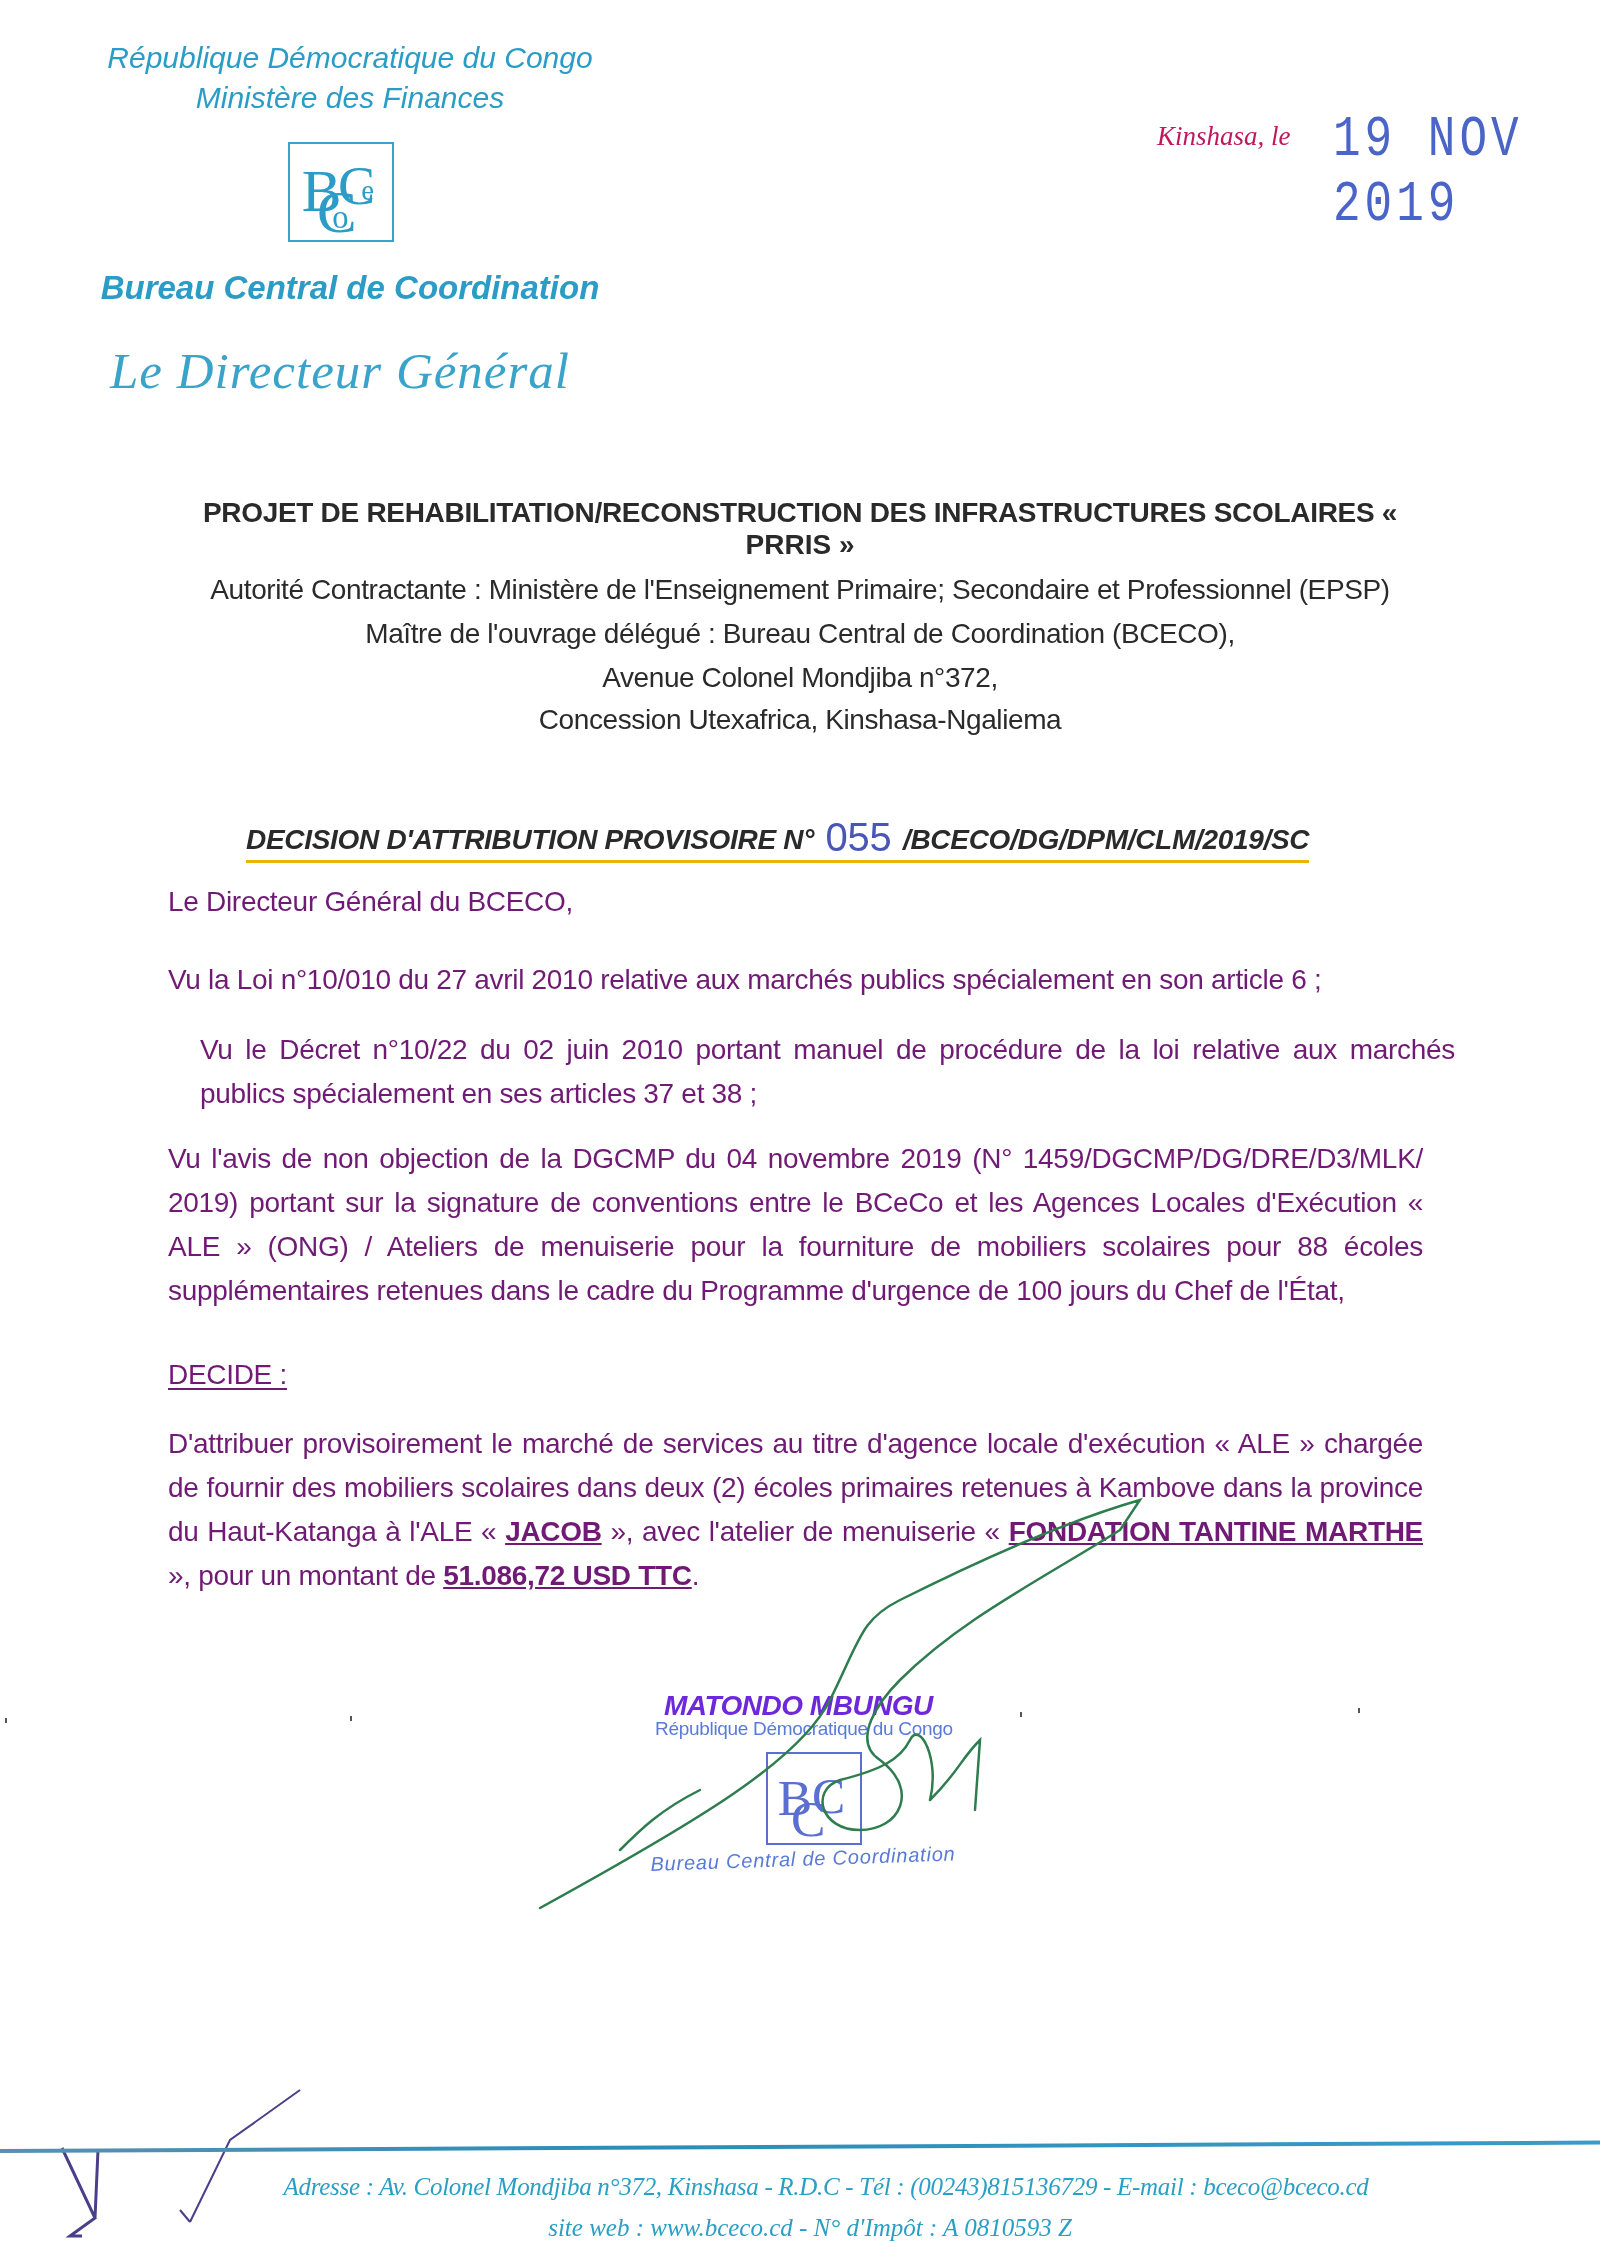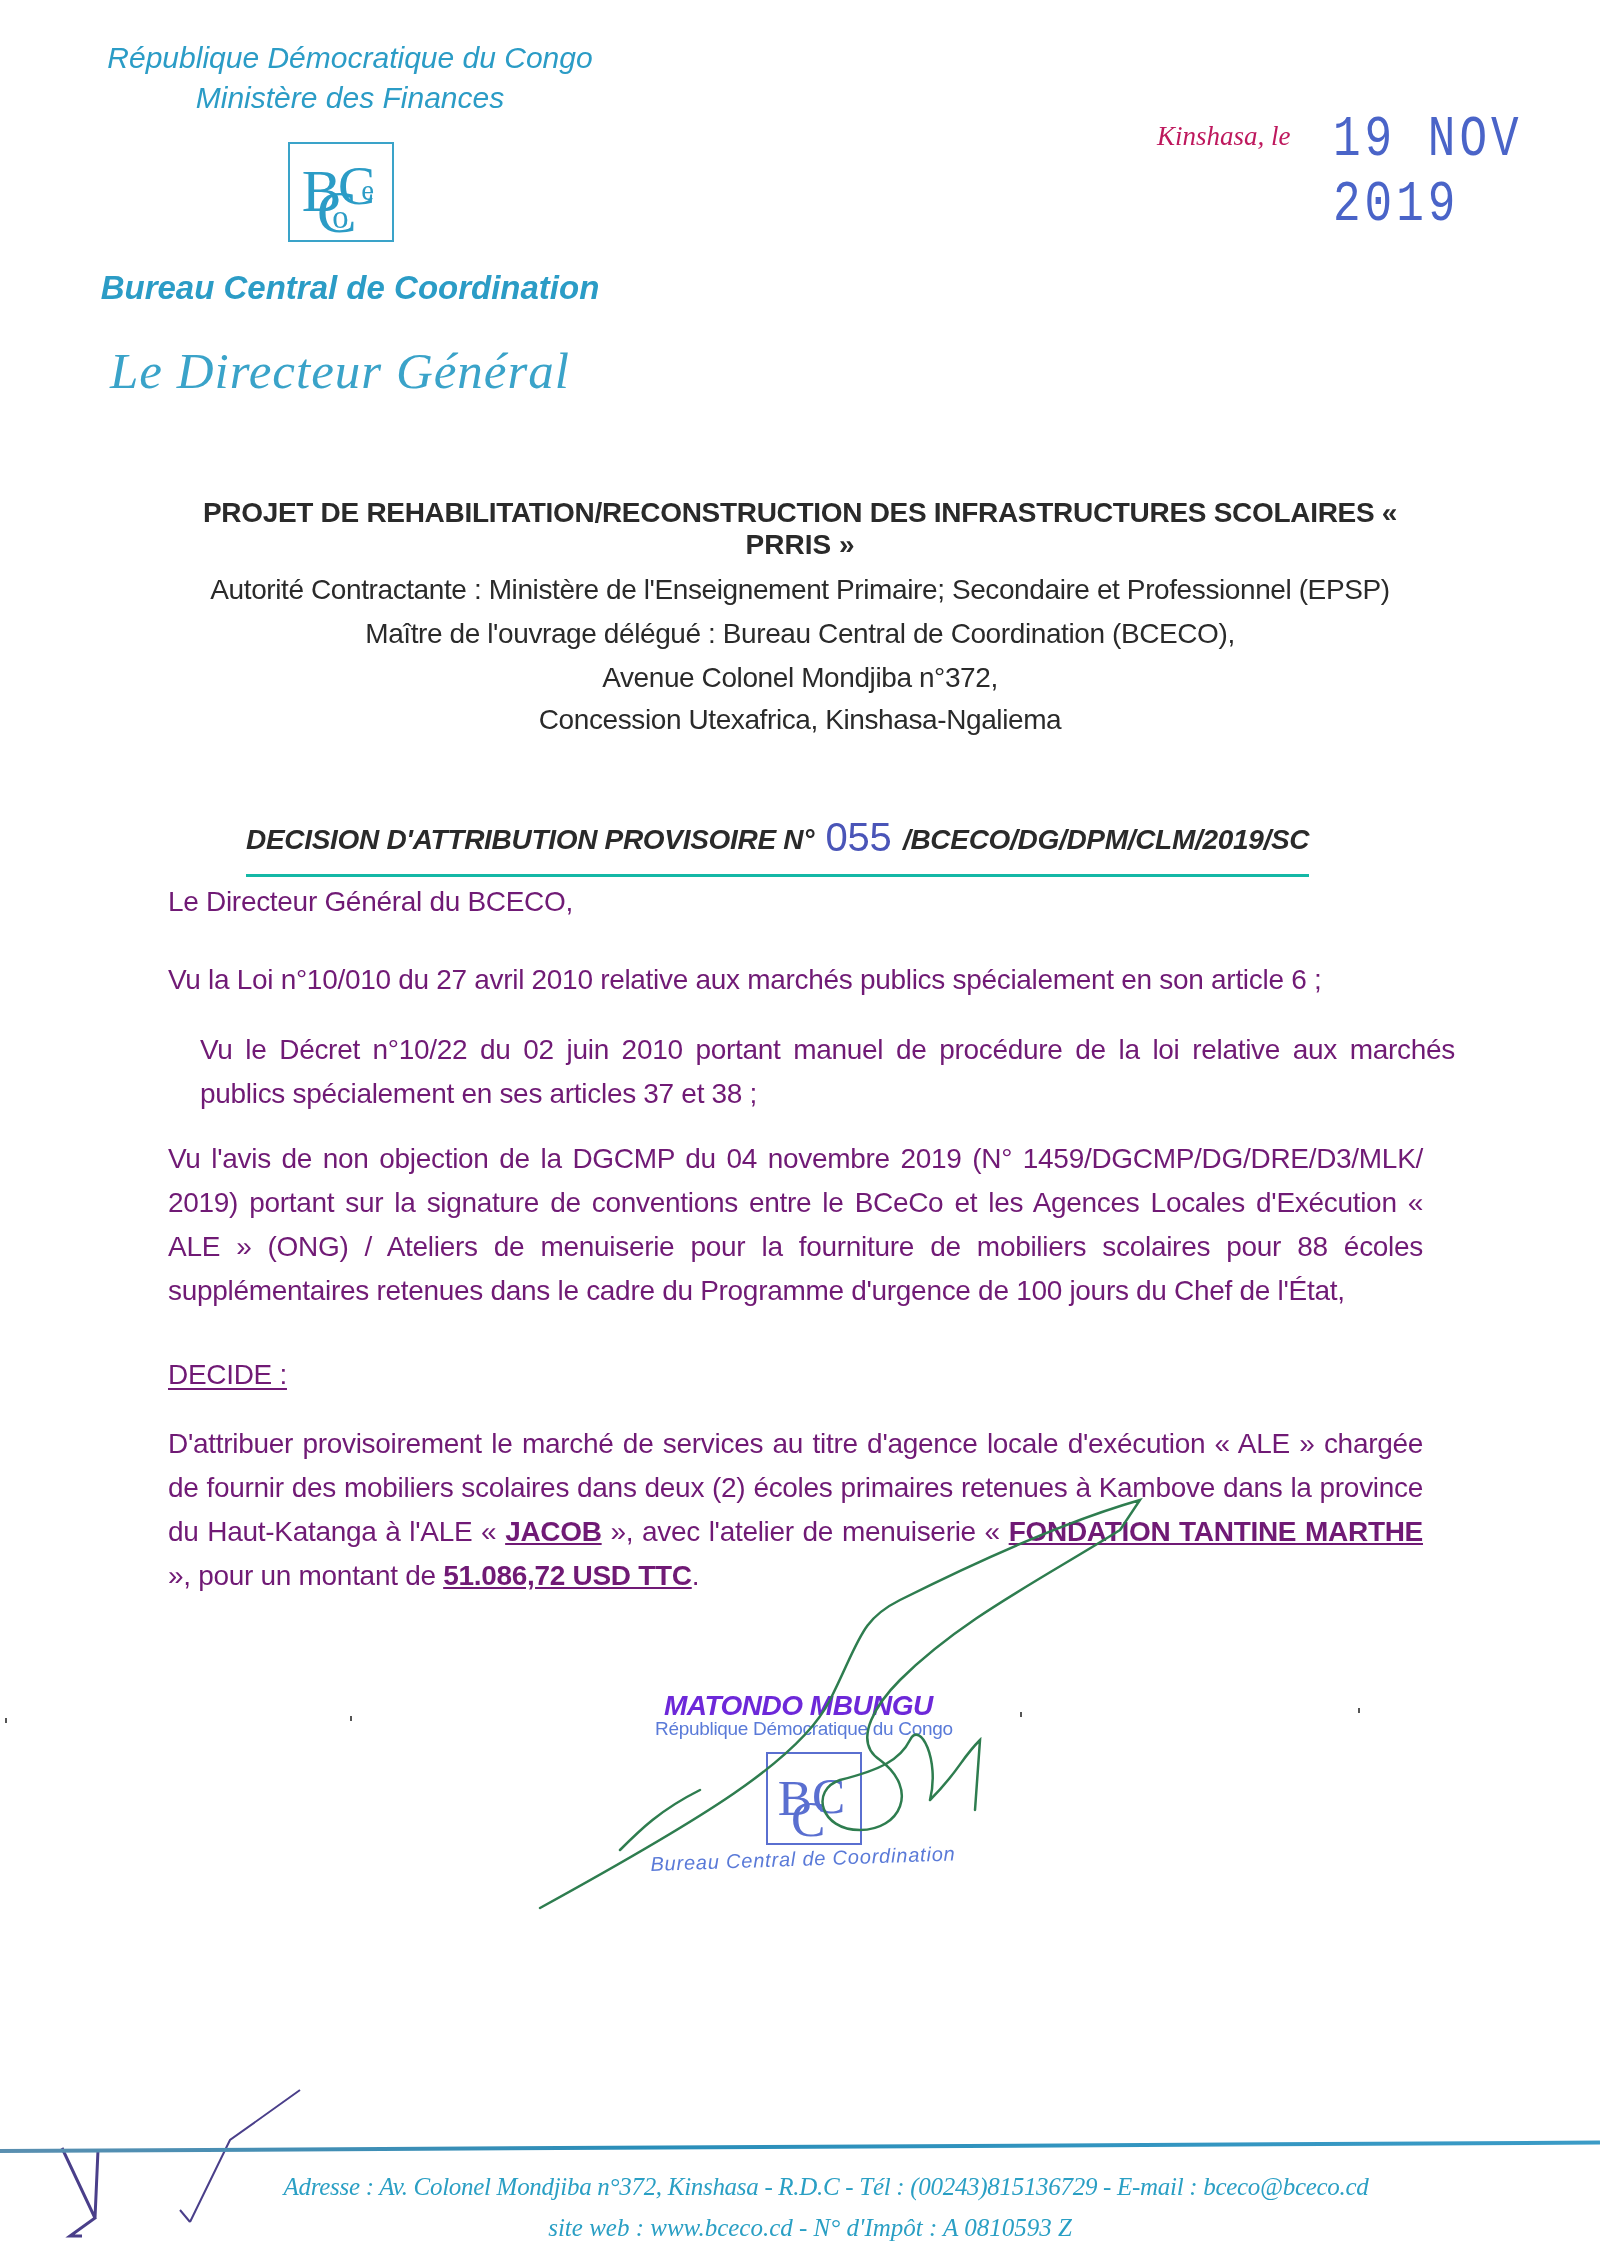--- a/index.html
+++ b/index.html
@@ -25,21 +25,21 @@
 
   
   .proj { left: 150px; width: 1300px; text-align: center; color: #2a2a2a; }
   .proj-title { top: 483px; font-size: 28px; line-height: 36px; font-weight: bold; letter-spacing: -0.3px; margin-top: 12px; }
   .proj-title2 { top: 527px; font-size: 28px; line-height: 36px; font-weight: bold; }
   .proj-line { font-size: 28px; line-height: 36px; letter-spacing: -0.4px; }
   .p1 { top: 572px; } .p2 { top: 616px; } .p3 { top: 660px; } .p4 { top: 702px; }
 
   
   .dec-title { left: 246px; top: 817px; font-size: 28px; line-height: 36px; font-weight: bold; font-style: italic;
-               border-bottom: 3px solid #14b8a6; padding-bottom: 16px; white-space: nowrap; letter-spacing: -0.3px; }
+               border-bottom: 3px solid #eab308; padding-bottom: 2px; white-space: nowrap; letter-spacing: -0.3px; }
   .dec-num { font-family: "Liberation Sans", sans-serif; font-style: normal; font-weight: normal; color: #4a55b8;
              font-size: 40px; display: inline-block; transform: translateY(2px); margin: 0 4px; }
 
   
   .body-block { left: 168px; width: 1255px; font-size: 28px; line-height: 44px; color: #701a75; letter-spacing: -0.3px; }
   .body-block p { margin: 0; text-align: justify; text-align-last: left; }
   .b-intro { top: 880px; }
   .b-loi { top: 958px; }
   .b-decret { top: 1028px; margin-left: 32px; }
   .b-avis { top: 1137px; }

